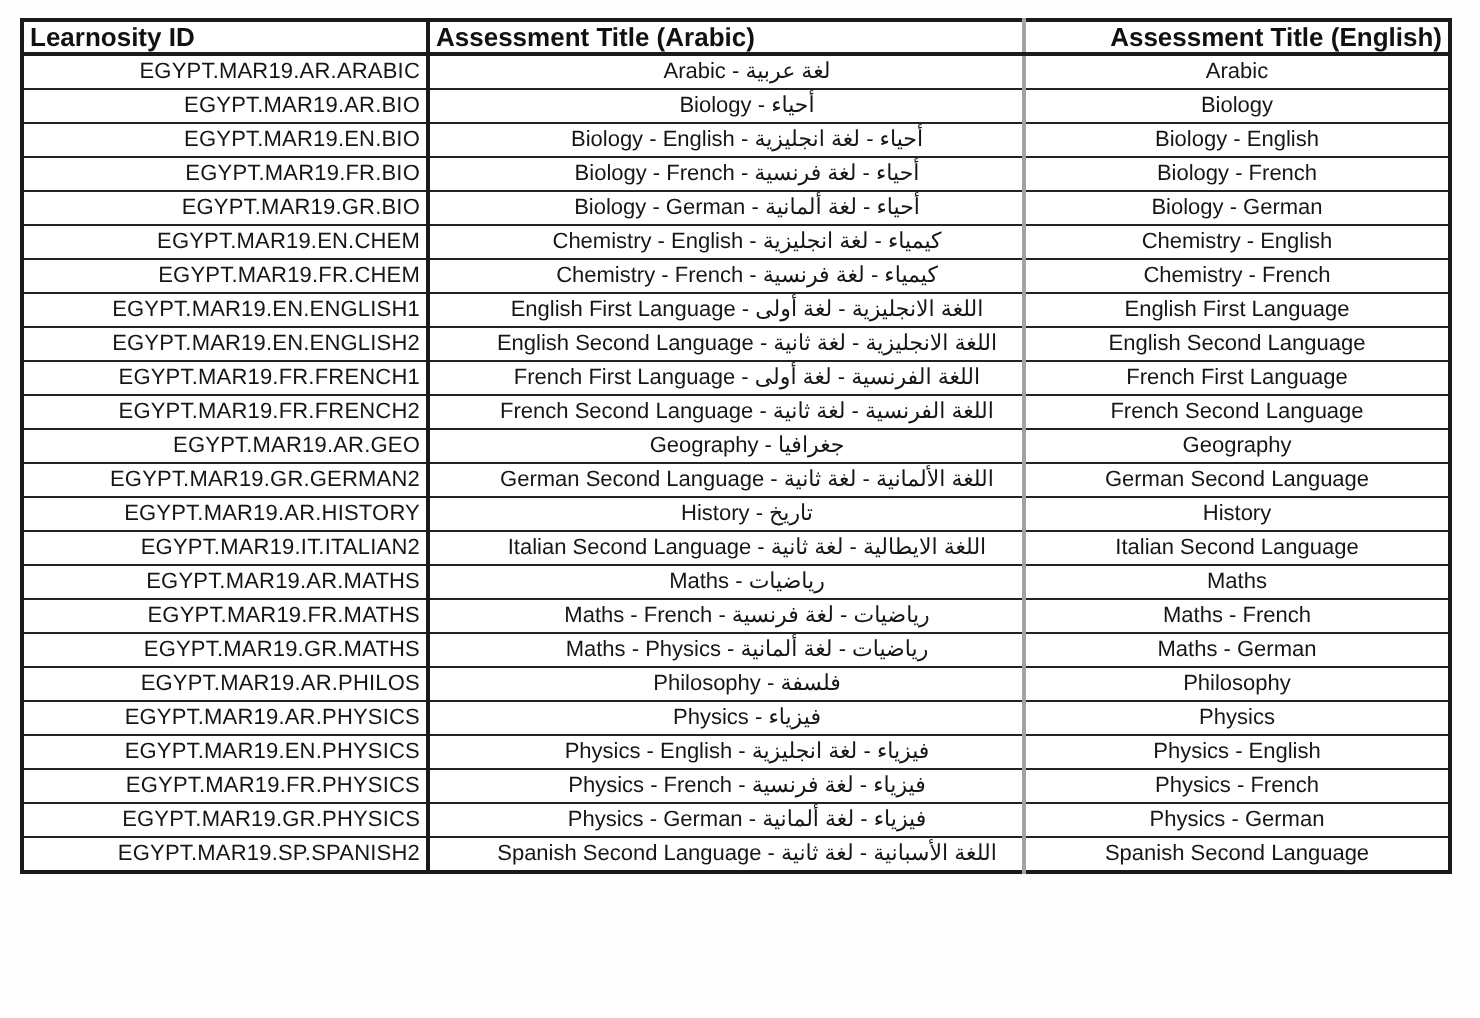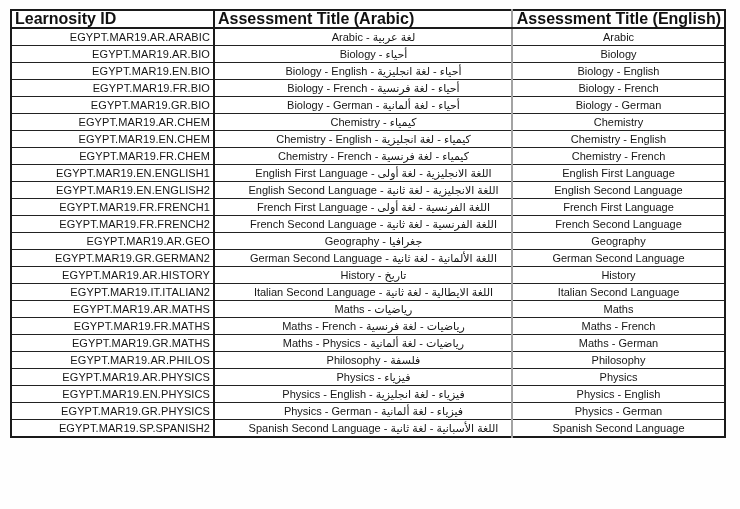--- a/index.html
+++ b/index.html
@@ -43,21 +43,21 @@
     white-space: nowrap;
     vertical-align: middle;
   }
   
   th.col-ar, td.col-ar {
     border-left: 2px solid #1a1a1a;
     border-right: 2px solid #a3a3a3;
   }
   thead th {
     font-weight: bold;
-    font-size: 16px;
+    font-size: 13px;
     height: 15px;
     text-align: left;
     border-bottom: 2px solid #1a1a1a;
     color: #111111;
   }
   thead th.col-en { text-align: right; }
   td.col-id { text-align: right; letter-spacing: 0.1px; }
   td.col-ar { text-align: center; padding-left: 24px; }
   td.col-en { text-align: center; }
 </style>
@@ -98,25 +98,20 @@
           <td class="col-id">EGYPT.MAR19.FR.BIO</td>
           <td class="col-ar">Biology - French - أحياء - لغة فرنسية</td>
           <td class="col-en">Biology - French</td>
         </tr>
         <tr>
           <td class="col-id">EGYPT.MAR19.GR.BIO</td>
           <td class="col-ar">Biology - German - أحياء - لغة ألمانية</td>
           <td class="col-en">Biology - German</td>
         </tr>
         <tr>
-          <td class="col-id">EGYPT.MAR19.AR.CHEM</td>
-          <td class="col-ar">Chemistry - كيمياء</td>
-          <td class="col-en">Chemistry</td>
-        </tr>
-        <tr>
           <td class="col-id">EGYPT.MAR19.EN.CHEM</td>
           <td class="col-ar">Chemistry - English - كيمياء - لغة انجليزية</td>
           <td class="col-en">Chemistry - English</td>
         </tr>
         <tr>
           <td class="col-id">EGYPT.MAR19.FR.CHEM</td>
           <td class="col-ar">Chemistry - French - كيمياء - لغة فرنسية</td>
           <td class="col-en">Chemistry - French</td>
         </tr>
         <tr>
@@ -181,20 +176,25 @@
         </tr>
         <tr>
           <td class="col-id">EGYPT.MAR19.AR.PHYSICS</td>
           <td class="col-ar">Physics - فيزياء</td>
           <td class="col-en">Physics</td>
         </tr>
         <tr>
           <td class="col-id">EGYPT.MAR19.EN.PHYSICS</td>
           <td class="col-ar">Physics - English - فيزياء - لغة انجليزية</td>
           <td class="col-en">Physics - English</td>
+        </tr>
+        <tr>
+          <td class="col-id">EGYPT.MAR19.FR.PHYSICS</td>
+          <td class="col-ar">Physics - French - فيزياء - لغة فرنسية</td>
+          <td class="col-en">Physics - French</td>
         </tr>
         <tr>
           <td class="col-id">EGYPT.MAR19.GR.PHYSICS</td>
           <td class="col-ar">Physics - German - فيزياء - لغة ألمانية</td>
           <td class="col-en">Physics - German</td>
         </tr>
         <tr>
           <td class="col-id">EGYPT.MAR19.SP.SPANISH2</td>
           <td class="col-ar">Spanish Second Language - اللغة الأسبانية - لغة ثانية</td>
           <td class="col-en">Spanish Second Language</td>

